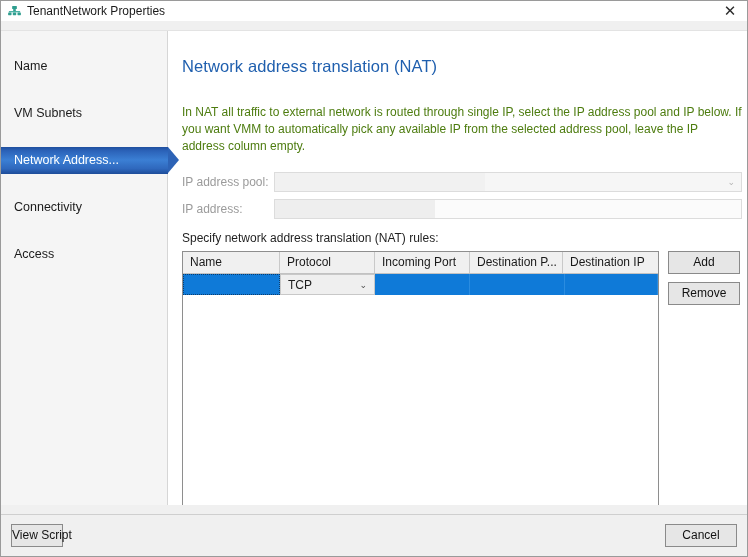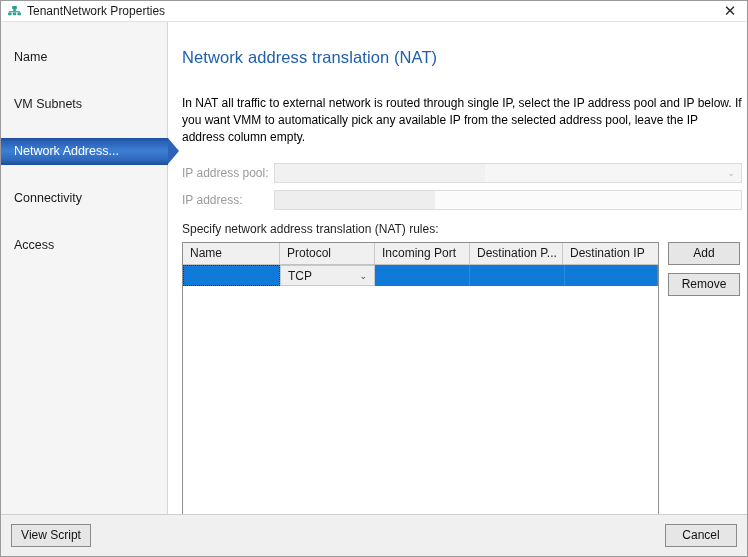--- a/index.html
+++ b/index.html
@@ -13,20 +13,21 @@
   }
 
   .window {
     position: relative;
     width: 748px;
     height: 557px;
     background: #f0f0f0;
     border: 1px solid #9a9a9a;
     display: flex;
     flex-direction: column;
+    gap: 9px;
   }
 
   
   .titlebar {
     height: 20px;
     min-height: 20px;
     background: #ffffff;
     display: flex;
     align-items: center;
     padding-left: 5px;
@@ -126,21 +127,21 @@
 
   .page-heading {
     font-size: 16.5px;
     color: #1f5fae;
     margin-bottom: 14px;
     letter-spacing: .1px;
   }
 
   .page-desc {
     font-size: 12px;
-    color: #000000;
+    color: #4d7c0f;
     line-height: 17px;
     width: 560px;
     margin-bottom: 17px;
     margin-top: 28px;
   }
 
   
   .field-row {
     display: flex;
     align-items: center;
@@ -283,21 +284,21 @@
   .footer {
     height: 42px;
     min-height: 42px;
     background: #f0f0f0;
     border-top: 1px solid #cfcfcf;
     display: flex;
     align-items: center;
     padding: 0 10px;
     position: relative;
   }
-  .footer .btn.wide { width: 80px; }
+  .footer .btn.wide { width: 52px; }
   .footer-right {
     margin-left: auto;
     display: flex;
     align-items: center;
   }
   .ok-wrap {
     border: 3px solid #e21b1b;
     padding: 2px;
     display: inline-block;
     line-height: 0;

